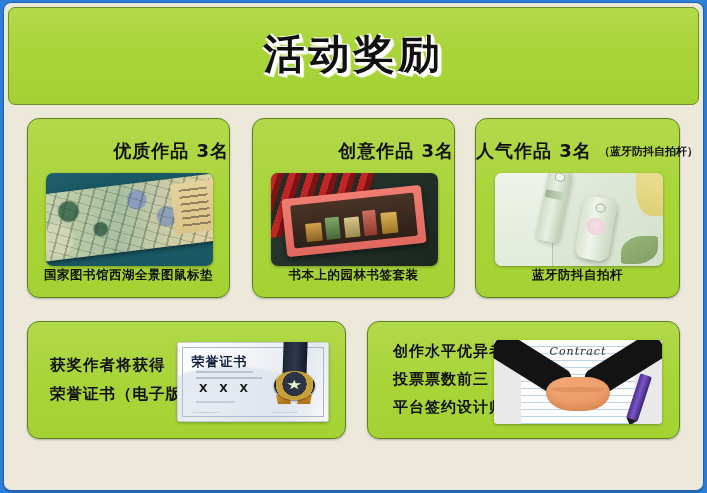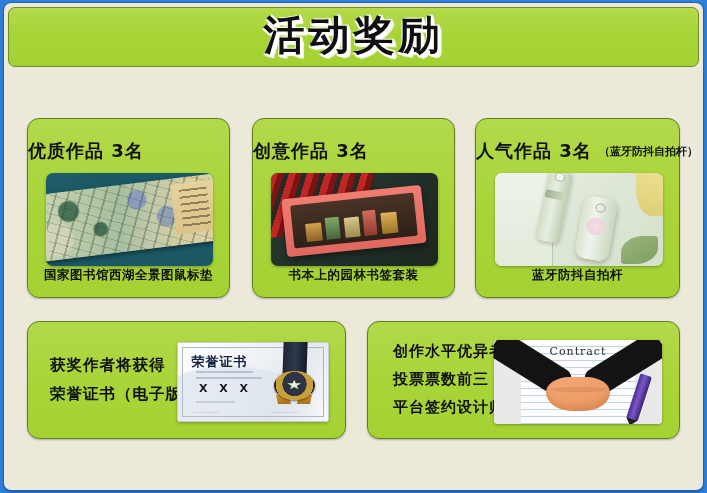--- a/index.html
+++ b/index.html
@@ -12,21 +12,21 @@
   #poster{
     position:absolute;left:4px;top:3px;
     width:699px;height:487px;
     background:#ece9db;
     border-radius:7px;
     box-shadow:0 0 0 1px #1e63b8, 0 2px 3px rgba(0,0,0,.35);
     overflow:hidden;
   }
   
   #header{
-    position:absolute;left:4px;top:4px;width:691px;height:60px;
+    position:absolute;left:4px;top:4px;width:691px;height:98px;
     border-radius:7px;
     background:linear-gradient(180deg,#b3da4b 0%,#a8d437 48%,#a3d132 100%);
     border:1px solid #6f8f26;
     box-sizing:border-box;
     display:flex;align-items:center;justify-content:center;
   }
   #header-title{
     font-size:41px;font-weight:bold;color:#101010;
     letter-spacing:4px;
     line-height:1;
@@ -44,21 +44,21 @@
     border-radius:12px;
     box-shadow:0 1px 2px rgba(0,0,0,.25);
     box-sizing:border-box;
   }
   #card-quality{left:23px;  top:115px; width:203px;height:180px;}
   #card-creative{left:248px;top:115px; width:203px;height:180px;}
   #card-popular{left:471px; top:115px; width:205px;height:180px;}
 
   .card-title{
     position:absolute;left:0;right:0;top:20px;
-    text-align:left;
+    text-align:right;
     font-size:18px;font-weight:bold;color:#111;
     letter-spacing:1px;
     white-space:nowrap;
   }
   .card-title .sub{
     font-size:11px;font-weight:bold;letter-spacing:0;
     vertical-align:2px;
   }
   .card-caption{
     position:absolute;left:0;right:0;bottom:13px;
@@ -275,21 +275,21 @@
   
   .hand{position:absolute;inset:0;background:#e9e9e9;}
   .hand .paper{
     position:absolute;left:16%;top:0;width:68%;height:100%;
     background:#fdfdfd;
     background-image:repeating-linear-gradient(180deg,transparent 0 6px,#bcd3ea 6px 7px);
   }
   .hand .contract{
     position:absolute;left:50%;top:6%;transform:translateX(-50%);
     font-family:"DejaVu Serif","Liberation Serif",serif;
-    font-size:11px;color:#2a2a2a;
+    font-style:italic;font-size:11px;color:#2a2a2a;
     letter-spacing:1px;
   }
   .hand .sleeveL,.hand .sleeveR{
     position:absolute;width:50%;height:34%;background:#131313;
   }
   .hand .sleeveL{left:-3%;top:12%;transform:rotate(32deg);border-radius:4px 8px 8px 4px;}
   .hand .sleeveR{right:-3%;top:12%;transform:rotate(-32deg);border-radius:8px 4px 4px 8px;}
   .hand .grip{
     position:absolute;left:31%;top:44%;width:38%;height:40%;
     background:linear-gradient(160deg,#f4a977,#e8965f);

